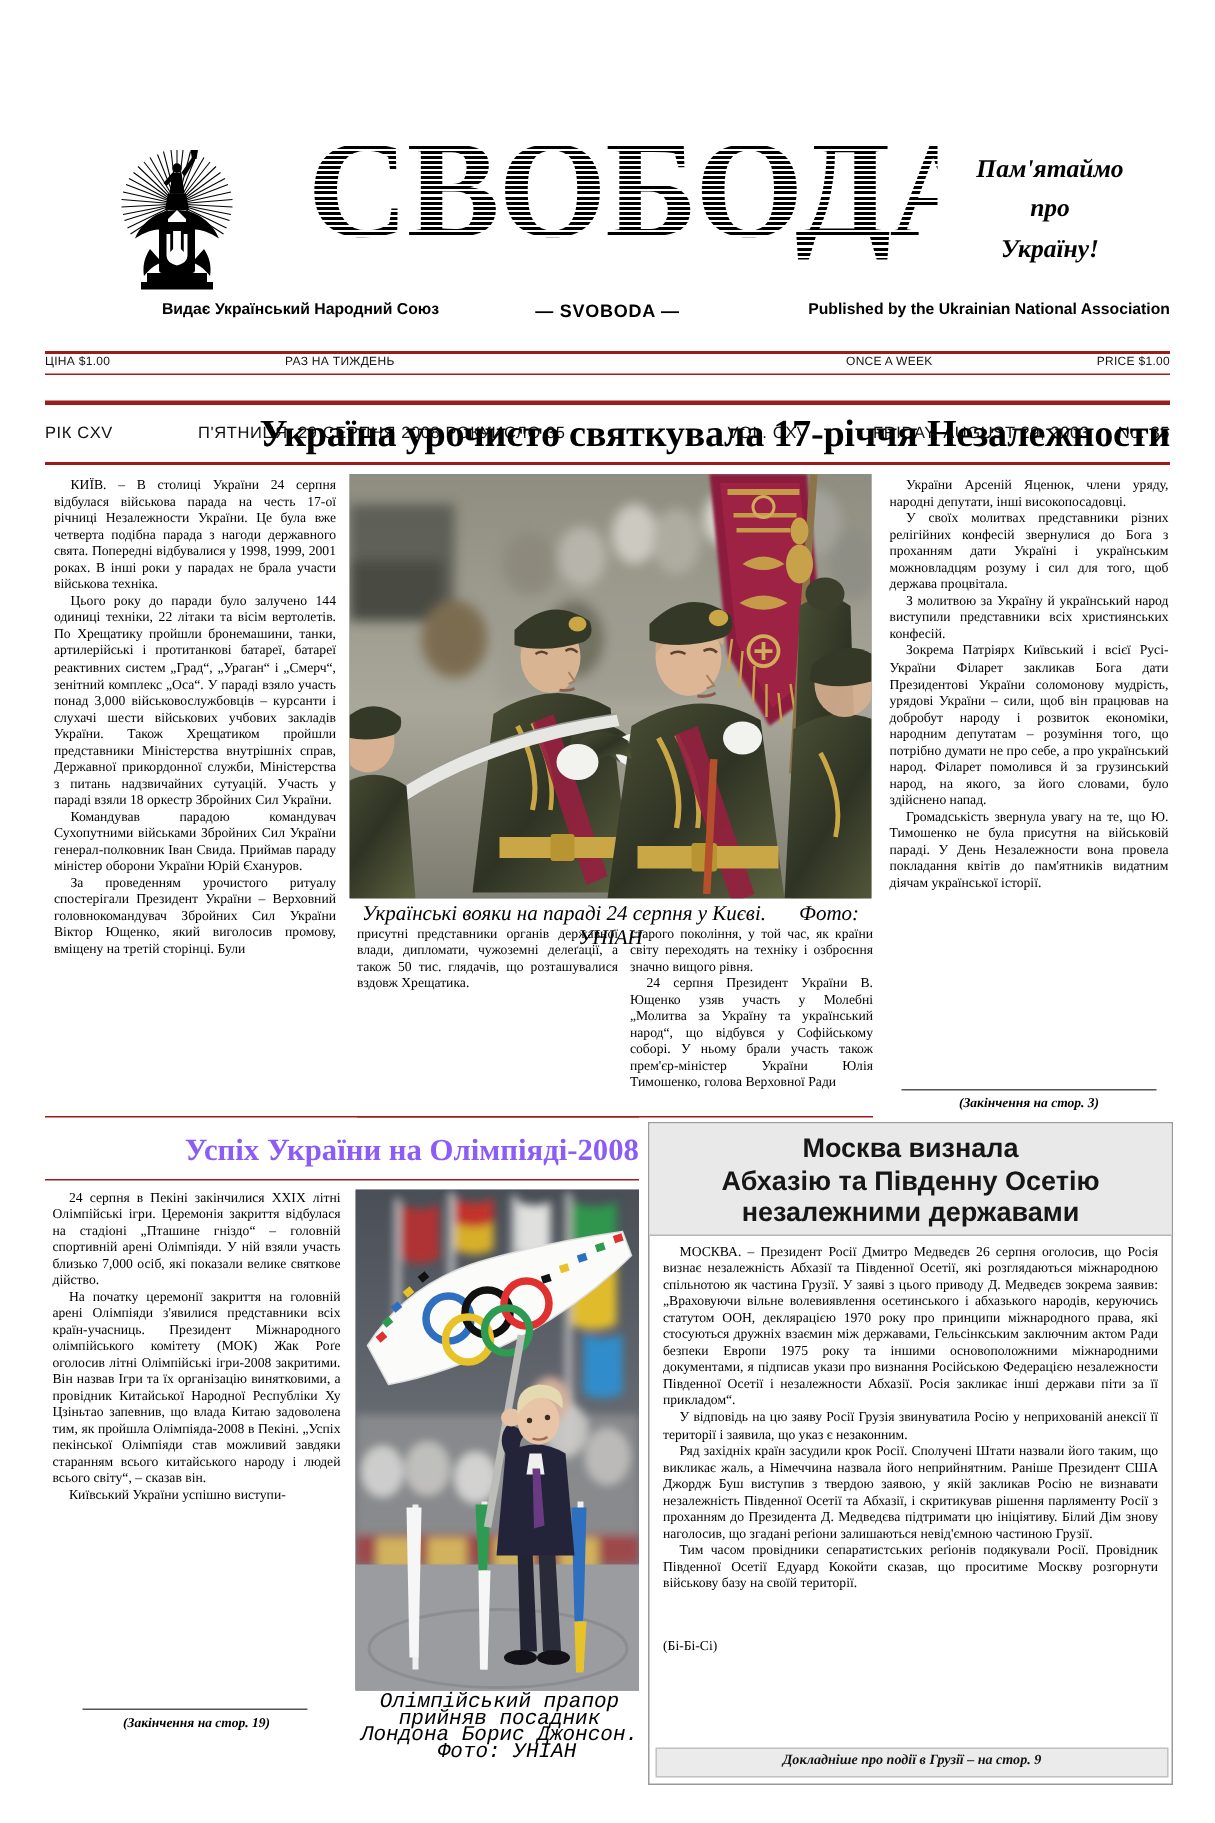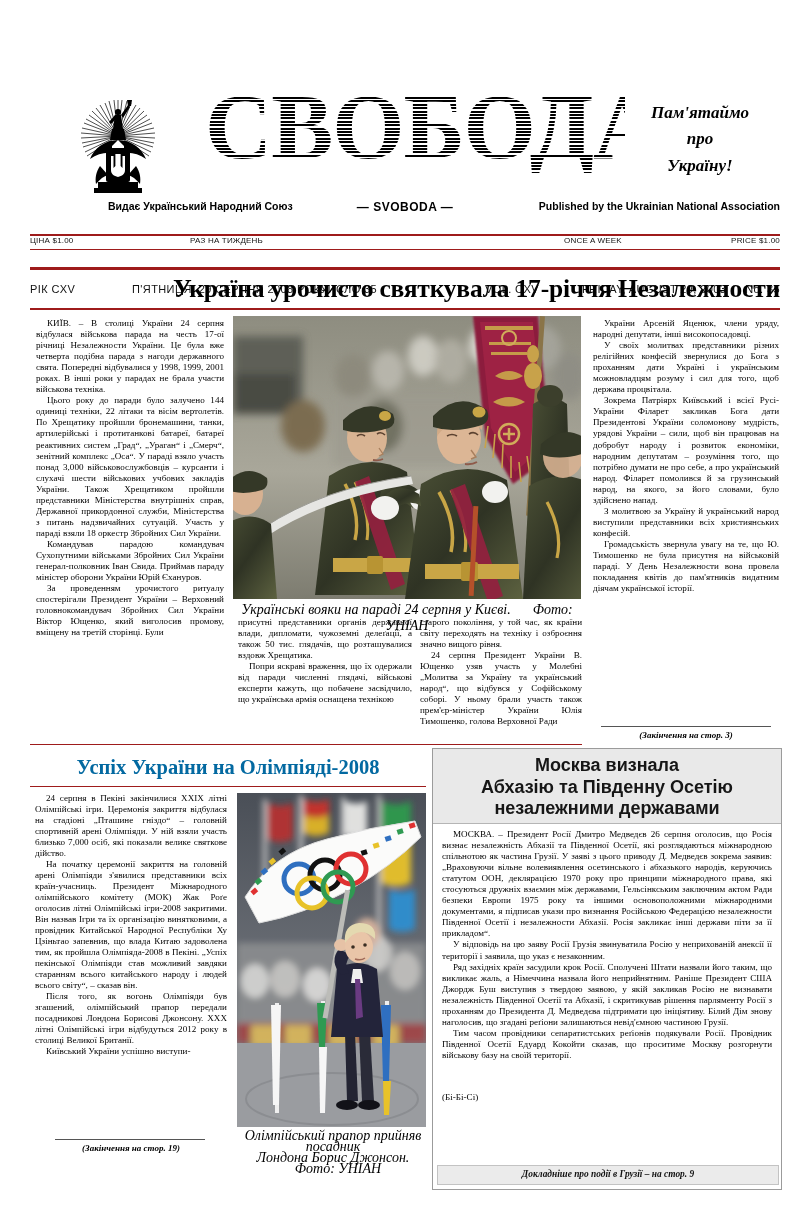--- a/index.html
+++ b/index.html
@@ -203,25 +203,25 @@
     position: absolute;
     left: 601px; top: 726px; width: 170px; height: 0.8px;
     background: #555;
   }
 
   
   .oly-headline {
     position: absolute;
     left: 30px; top: 756px;
     width: 396px;
-    text-align: center;
+    text-align: right;
     font-family: "Liberation Serif", serif;
     font-weight: bold;
     font-size: 20.5px;
-    color: #0369a1;
+    color: #8b5cf6;
   }
   .rule-oly {
     position: absolute;
     left: 30px; top: 786px;
     width: 396px; height: 1.4px;
     background: #9e1b1b;
   }
   #colOly { left: 35px; top: 793px; width: 192px; font-size: 9.1px; line-height: 11.0px; }
 
   .photo-oly {
@@ -230,20 +230,21 @@
     width: 189px; height: 334px;
     overflow: hidden;
     background: #4a4d52;
   }
   .cap-oly {
     position: absolute;
     left: 237px; top: 1130px;
     width: 192px;
     text-align: center;
     line-height: 11px;
+    font-family: Liberation Mono, monospace;
   }
   .rule-contin-oly {
     position: absolute;
     left: 55px; top: 1139px; width: 150px; height: 0.8px;
     background: #555;
   }
   .contin-oly {
     position: absolute;
     left: 35px; top: 1143px; width: 192px;
   }
@@ -559,49 +560,47 @@
 
   <div class="col" id="col1">
     <p>КИЇВ. – В столиці України 24 серпня відбулася військова парада на честь 17-ої річниці Незалежности України. Це була вже четверта подібна парада з нагоди державного свята. Попередні відбувалися у 1998, 1999, 2001 роках. В інші роки у парадах не брала участи військова техніка.</p>
     <p>Цього року до паради було залучено 144 одиниці техніки, 22 літаки та вісім вертолетів. По Хрещатику пройшли бронемашини, танки, артилерійські і протитанкові батареї, батареї реактивних систем „Град“, „Ураган“ і „Смерч“, зенітний комплекс „Оса“. У параді взяло участь понад 3,000 військовослужбовців – курсанти і слухачі шести військових учбових закладів України. Також Хрещатиком пройшли представники Міністерства внутрішніх справ, Державної прикордонної служби, Міністерства з питань надзвичайних сутуацій. Участь у параді взяли 18 оркестр Збройних Сил України.</p>
     <p>Командував парадою командувач Сухопутними військами Збройних Сил України генерал-полковник Іван Свида. Приймав параду міністер оборони України Юрій Єхануров.</p>
     <p>За проведенням урочистого ритуалу спостерігали Президент України – Верховний головнокомандувач Збройних Сил України Віктор Ющенко, який виголосив промову, вміщену на третій сторінці. Були</p>
   </div>
 
   <div class="col" id="col2">
     <p class="noind">присутні представники органів державної влади, дипломати, чужоземні делеґації, а також 50 тис. глядачів, що розташувалися вздовж Хрещатика.</p>
-    <p>Попри яскраві враження, що їх одержали від паради численні глядачі, військові експерти кажуть, що побачене засвідчило, що українська армія оснащена технікою</p>
   </div>
 
   <div class="col" id="col3">
     <p class="noind">старого покоління, у той час, як країни світу переходять на техніку і озброєння значно вищого рівня.</p>
     <p>24 серпня Президент України В. Ющенко узяв участь у Молебні „Молитва за Україну та український народ“, що відбувся у Софійському соборі. У ньому брали участь також прем'єр-міністер України Юлія Тимошенко, голова Верховної Ради</p>
   </div>
 
   <div class="col" id="col4">
     <p>України Арсеній Яценюк, члени уряду, народні депутати, інші високопосадовці.</p>
     <p>У своїх молитвах представники різних релігійних конфесій звернулися до Бога з проханням дати Україні і українським можновладцям розуму і сил для того, щоб держава процвітала.</p>
+    <p>З молитвою за Україну й український народ виступили представники всіх християнських конфесій.</p>
     <p>Зокрема Патріярх Київський і всієї Русі-України Філарет закликав Бога дати Президентові України соломонову мудрість, урядові України – сили, щоб він працював на добробут народу і розвиток економіки, народним депутатам – розуміння того, що потрібно думати не про себе, а про український народ. Філарет помолився й за грузинський народ, на якого, за його словами, було здійснено напад.</p>
-    <p>З молитвою за Україну й український народ виступили представники всіх християнських конфесій.</p>
     <p>Громадськість звернула увагу на те, що Ю. Тимошенко не була присутня на військовій параді. У День Незалежности вона провела покладання квітів до пам'ятників видатним діячам української історії.</p>
   </div>
 
   <div class="rule-contin-main"></div>
   <div class="contin contin-main">(Закінчення на стор. 3)</div>
 
   <div class="rule-sec1"></div>
   <div class="rule-sec1b"></div>
 
   <div class="oly-headline">Успіх України на Олімпіяді-2008</div>
   <div class="rule-oly"></div>
 
   <div class="col" id="colOly">
     <p>24 серпня в Пекіні закінчилися XXIX літні Олімпійські ігри. Церемонія закриття відбулася на стадіоні „Пташине гніздо“ – головній спортивній арені Олімпіяди. У ній взяли участь близько 7,000 осіб, які показали велике святкове дійство.</p>
     <p>На початку церемонії закриття на головній арені Олімпіяди з'явилися представники всіх країн-учасниць. Президент Міжнародного олімпійського комітету (МОК) Жак Роґе оголосив літні Олімпійські ігри-2008 закритими. Він назвав Ігри та їх організацію винятковими, а провідник Китайської Народної Республіки Ху Цзіньтао запевнив, що влада Китаю задоволена тим, як пройшла Олімпіяда-2008 в Пекіні. „Успіх пекінської Олімпіяди став можливий завдяки старанням всього китайського народу і людей всього світу“, – сказав він.</p>
-    <p>Після того, як  вогонь Олімпіяди був згашений, олімпійський прапор передали посадникові Лондона Борисові Джонсону. XXX літні Олімпійські ігри відбудуться 2012 року в столиці Великої Британії.</p>
     <p>Київський України успішно виступи-</p>
   </div>
 
   <div class="rule-contin-oly"></div>
   <div class="contin contin-oly">(Закінчення на стор. 19)</div>
 
   <div class="photo-oly">
     <svg viewBox="0 0 189 334" width="189" height="334" preserveAspectRatio="none" xmlns="http://www.w3.org/2000/svg">
       <defs>
         <linearGradient id="stadium" x1="0" y1="0" x2="0" y2="1">

